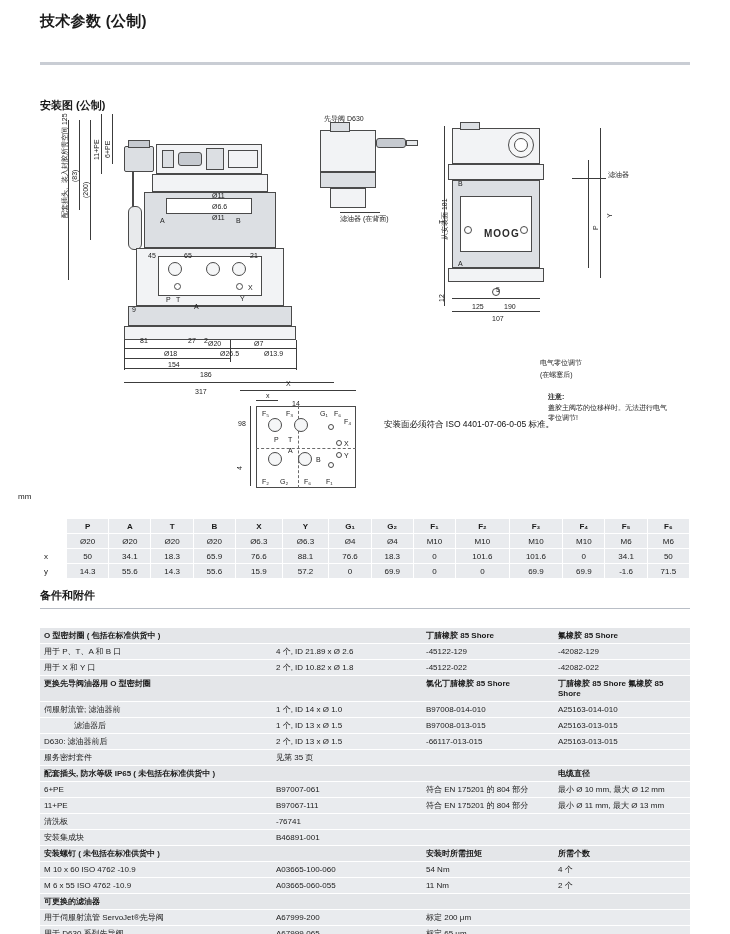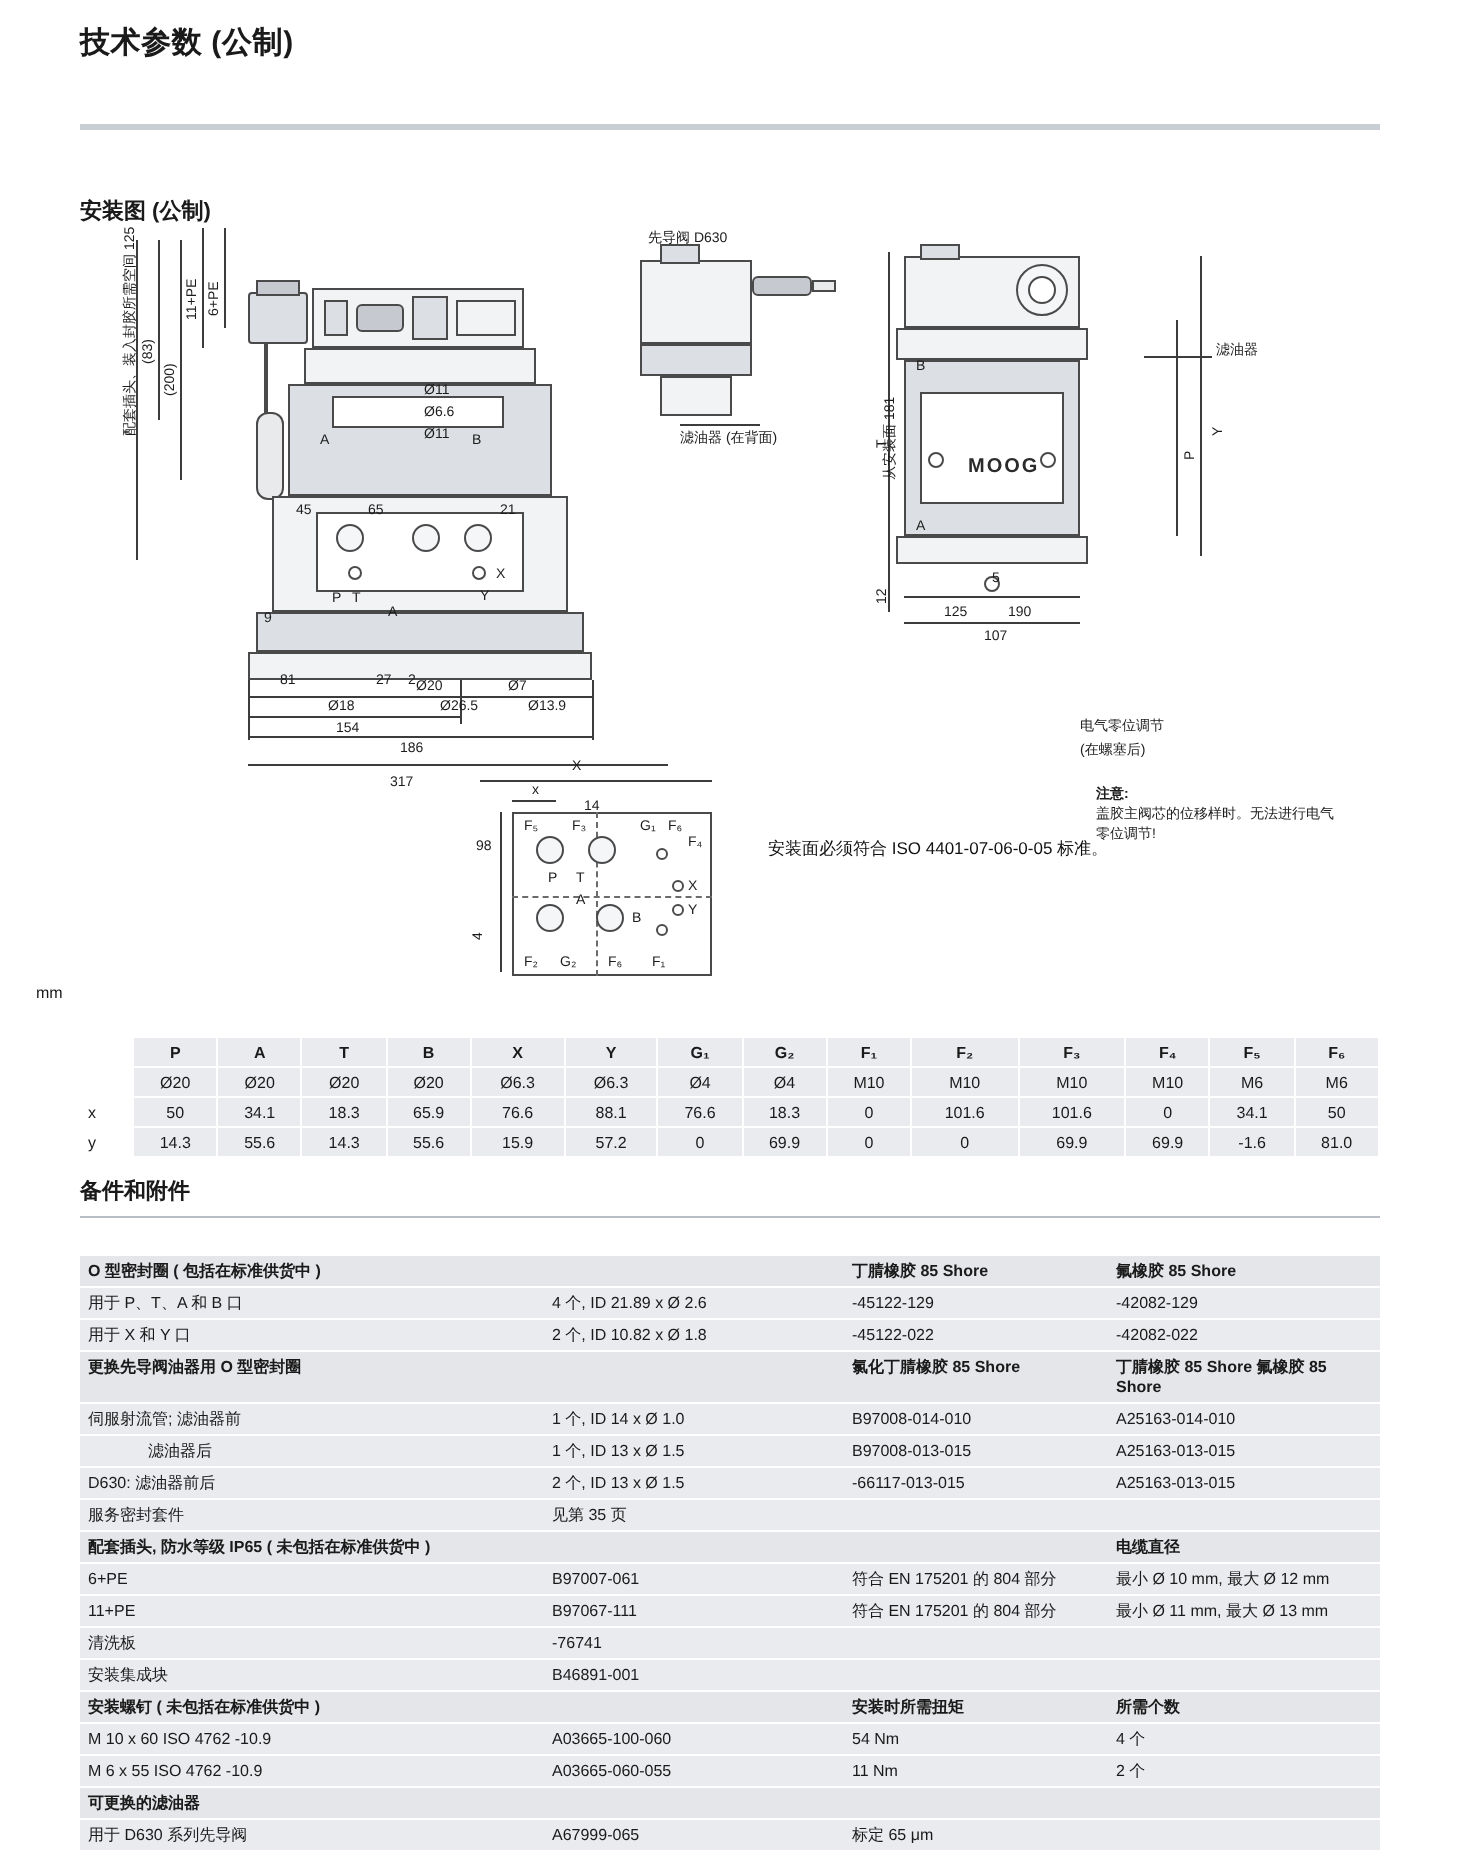--- a/index.html
+++ b/index.html
@@ -334,21 +334,21 @@
         <td>55.6</td>
         <td>15.9</td>
         <td>57.2</td>
         <td>0</td>
         <td>69.9</td>
         <td>0</td>
         <td>0</td>
         <td>69.9</td>
         <td>69.9</td>
         <td>-1.6</td>
-        <td>81.0</td>
+        <td>71.5</td>
       </tr>
     </tbody>
   </table>
 
   <div class="section-head" style="left:40px; top:588px;">备件和附件</div>
   <div class="rule thin" style="top:608px;"></div>
 
   <table class="acc-table">
     <tbody>
       <tr class="head">
@@ -447,20 +447,26 @@
         <td class="c3">11 Nm</td>
         <td class="c4">2 个</td>
       </tr>
       <tr class="head">
         <td class="c1">可更换的滤油器</td>
         <td class="c2"></td>
         <td class="c3"></td>
         <td class="c4"></td>
       </tr>
       <tr>
+        <td class="c1">用于伺服射流管 ServoJet®先导阀</td>
+        <td class="c2">A67999-200</td>
+        <td class="c3">标定 200 μm</td>
+        <td class="c4"></td>
+      </tr>
+      <tr>
         <td class="c1">用于 D630 系列先导阀</td>
         <td class="c2">A67999-065</td>
         <td class="c3">标定 65 μm</td>
         <td class="c4"></td>
       </tr>
     </tbody>
   </table>
 
 </div>
 

